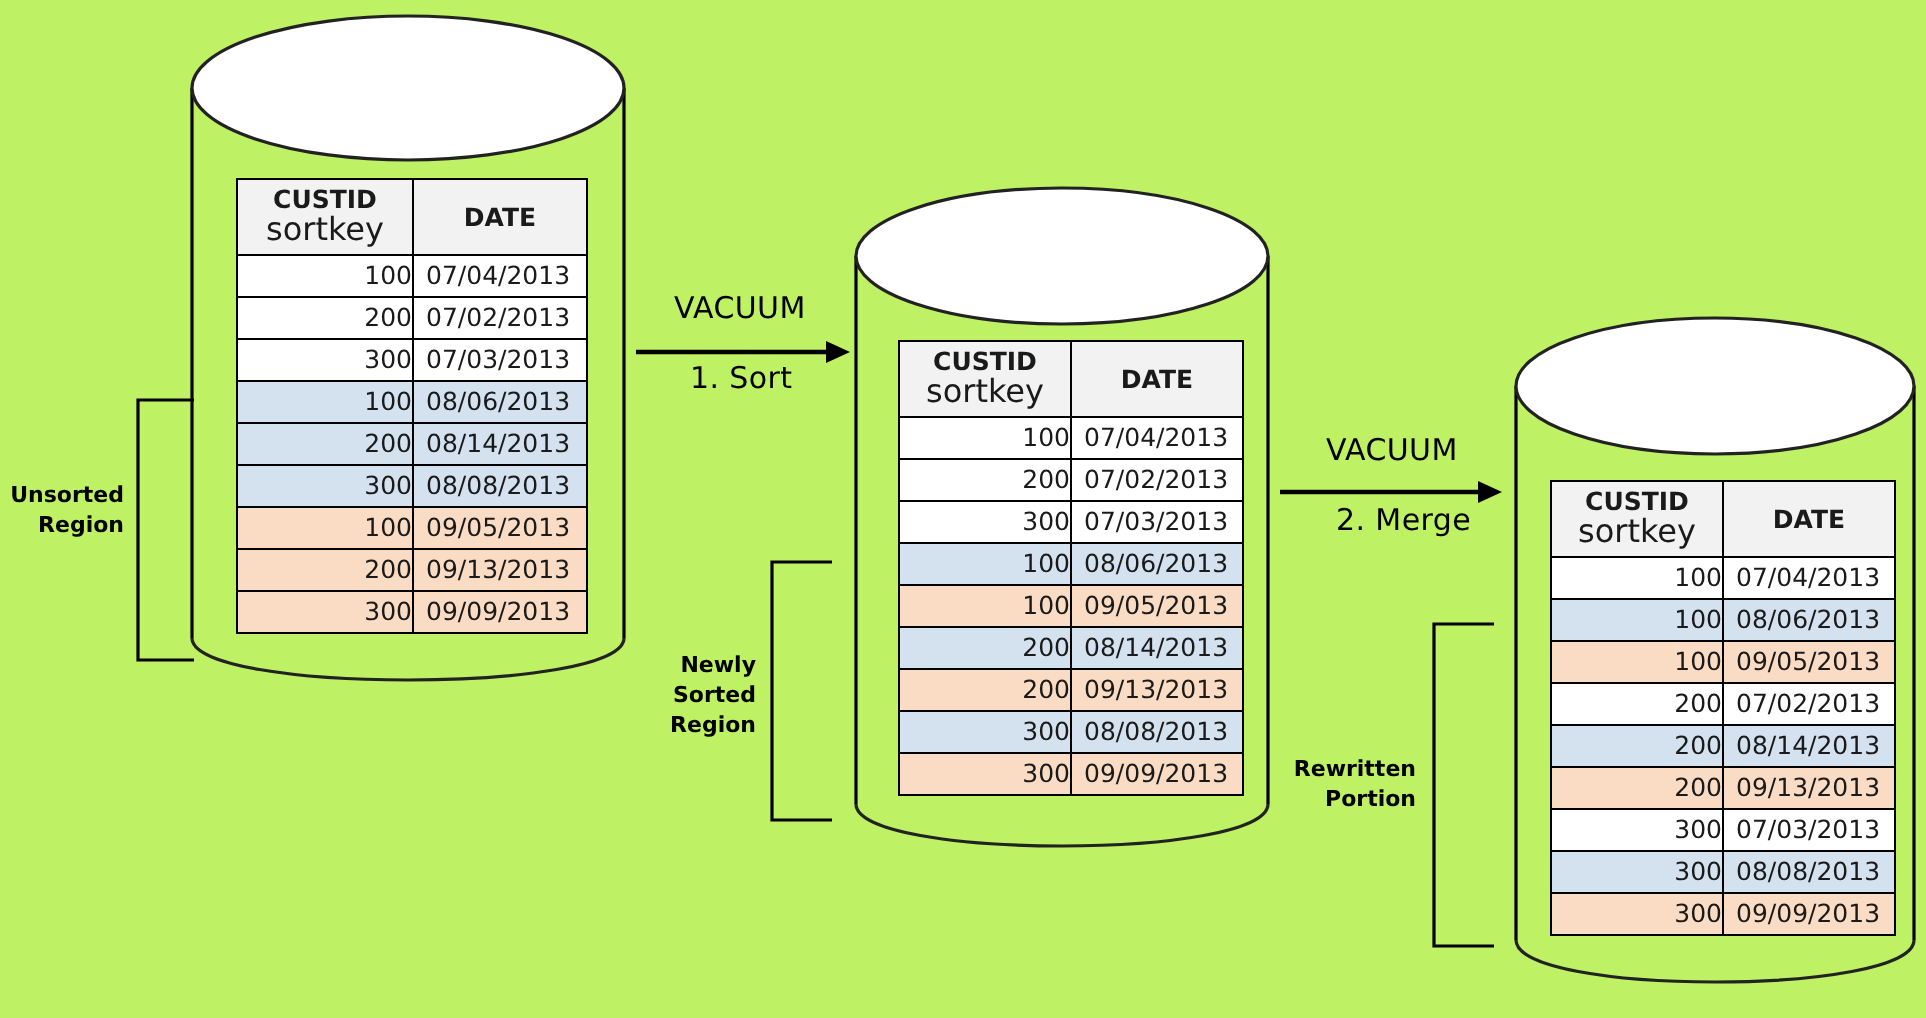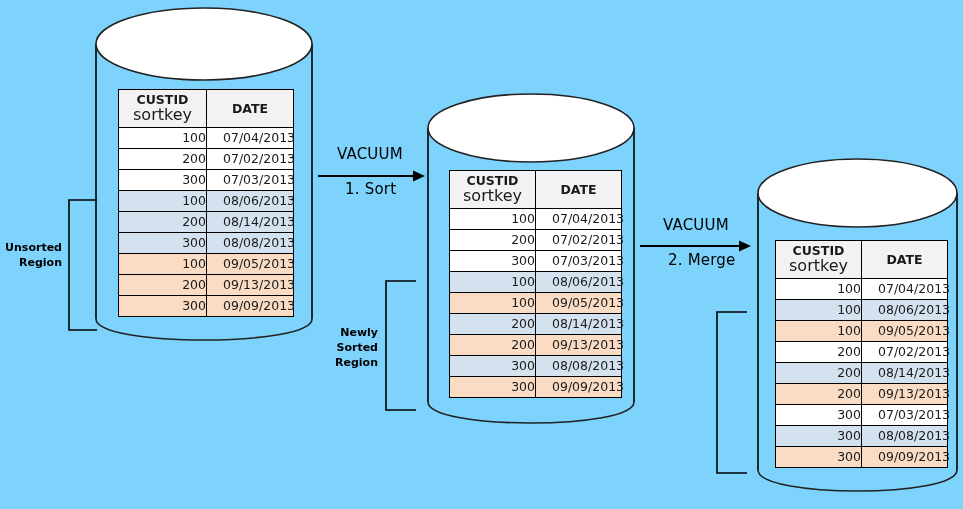--- a/index.html
+++ b/index.html
@@ -8,21 +8,21 @@
     background: #ffffff;
   }
   body {
     font-family: "DejaVu Sans", "Liberation Sans", sans-serif;
   }
   #canvas {
     position: relative;
     width: 963px;
     height: 509px;
     overflow: hidden;
-    background: #7dd3fc;
+    background: #bef264;
   }
 
   
   .cyl {
     position: absolute;
   }
   .cyl svg {
     display: block;
     overflow: visible;
   }
@@ -57,21 +57,21 @@
     font-weight: normal;
     font-size: 16px;
     padding-top: 1px;
   }
   .dbtable td.c-id {
     text-align: right;
     padding-left: 5px;
   }
   .dbtable td.c-date {
     text-align: left;
-    padding-left: 16px;
+    padding-left: 6px;
   }
   .row-plain  { background: #ffffff; }
   .row-blue   { background: #d4e2f0; }
   .row-orange { background: #fadcc4; }
 
   
   .arrow {
     position: absolute;
   }
   .arrow-label {
@@ -330,14 +330,16 @@
           <td class="c-date">09/09/2013</td>
         </tr>
       </tbody>
   </table>
 
   <div class="bracket" style="left:716px; top:311px;">
     <svg width="32" height="163" viewBox="0 0 32 163">
       <path d="M31,1 L1,1 L1,162 L31,162" fill="none" stroke="#000" stroke-width="1.6"></path>
     </svg>
   </div>
+  <div class="side-label right-al" style="left:632px; top:377px; width:76px;">Rewritten
+Portion</div>
 
 </div>
 
 </body></html>

